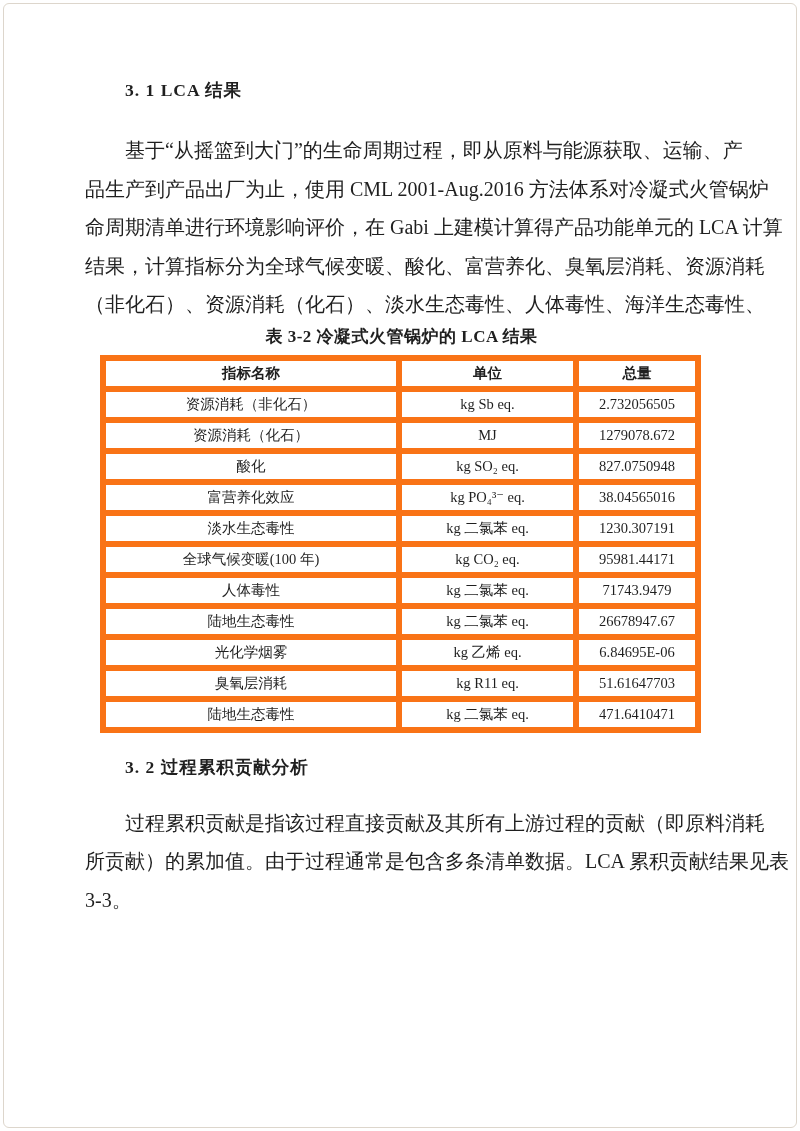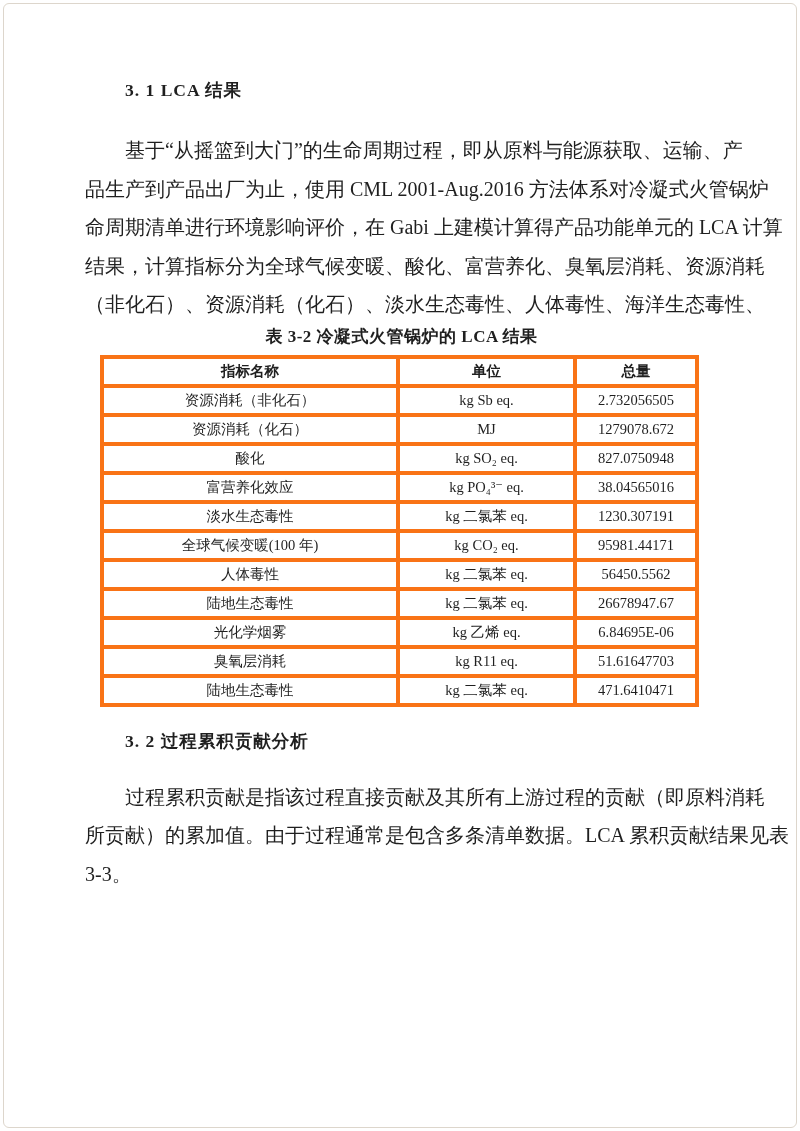--- a/index.html
+++ b/index.html
@@ -62,21 +62,21 @@
     table-layout: fixed;
     width: 595px;
     margin-left: 15px;
     margin-top: 5px;
     font-size: 14.5px;
   }
   table.lca col.c1 { width: 296px; }
   table.lca col.c2 { width: 177px; }
   table.lca col.c3 { width: 122px; }
   table.lca th, table.lca td {
-    border: 4px solid #f97316;
+    border: 6px solid #f97316;
     text-align: center;
     vertical-align: middle;
     padding: 0;
     height: 25px;
     line-height: 20px;
     overflow: hidden;
     white-space: nowrap;
   }
   table.lca th { font-weight: bold; }
   .page-number {
@@ -144,21 +144,21 @@
           <td>1230.307191</td>
         </tr>
         <tr>
           <td>全球气候变暖(100 年)</td>
           <td>kg CO₂ eq.</td>
           <td>95981.44171</td>
         </tr>
         <tr>
           <td>人体毒性</td>
           <td>kg 二氯苯 eq.</td>
-          <td>56450.5562</td>
+          <td>71743.9479</td>
         </tr>
         <tr>
           <td>陆地生态毒性</td>
           <td>kg 二氯苯 eq.</td>
           <td>26678947.67</td>
         </tr>
         <tr>
           <td>光化学烟雾</td>
           <td>kg 乙烯 eq.</td>
           <td>6.84695E-06</td>

